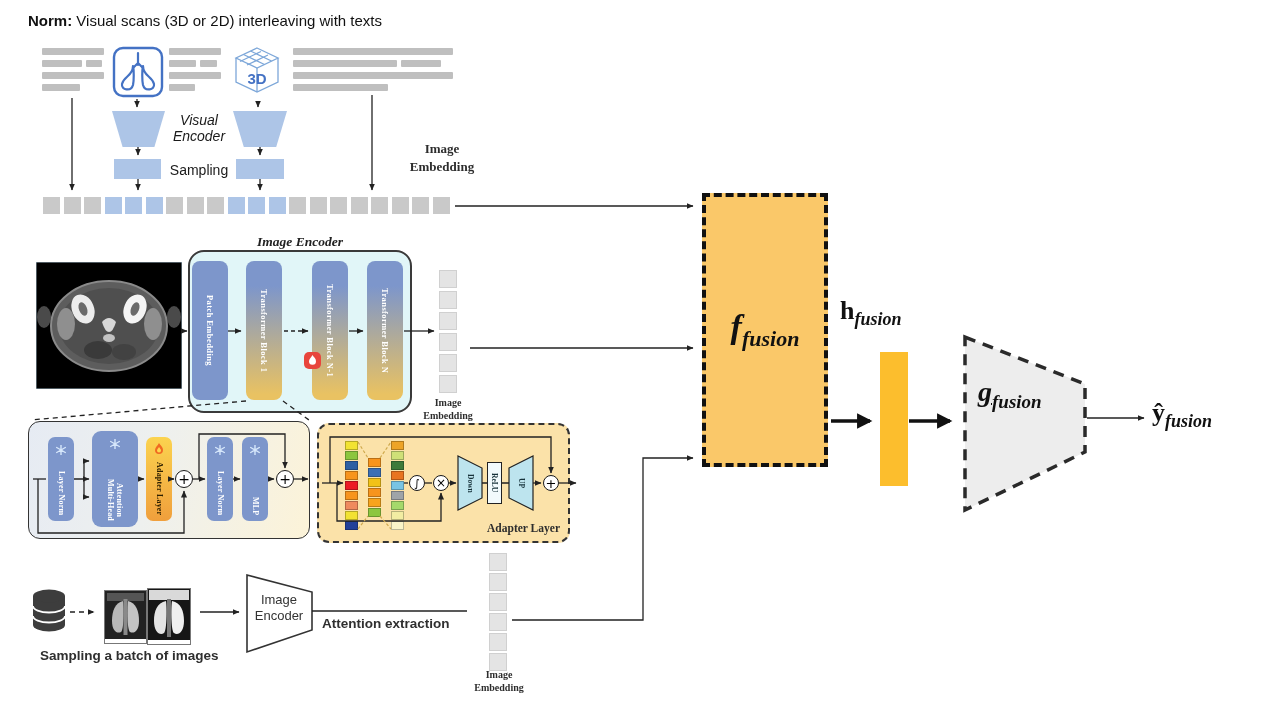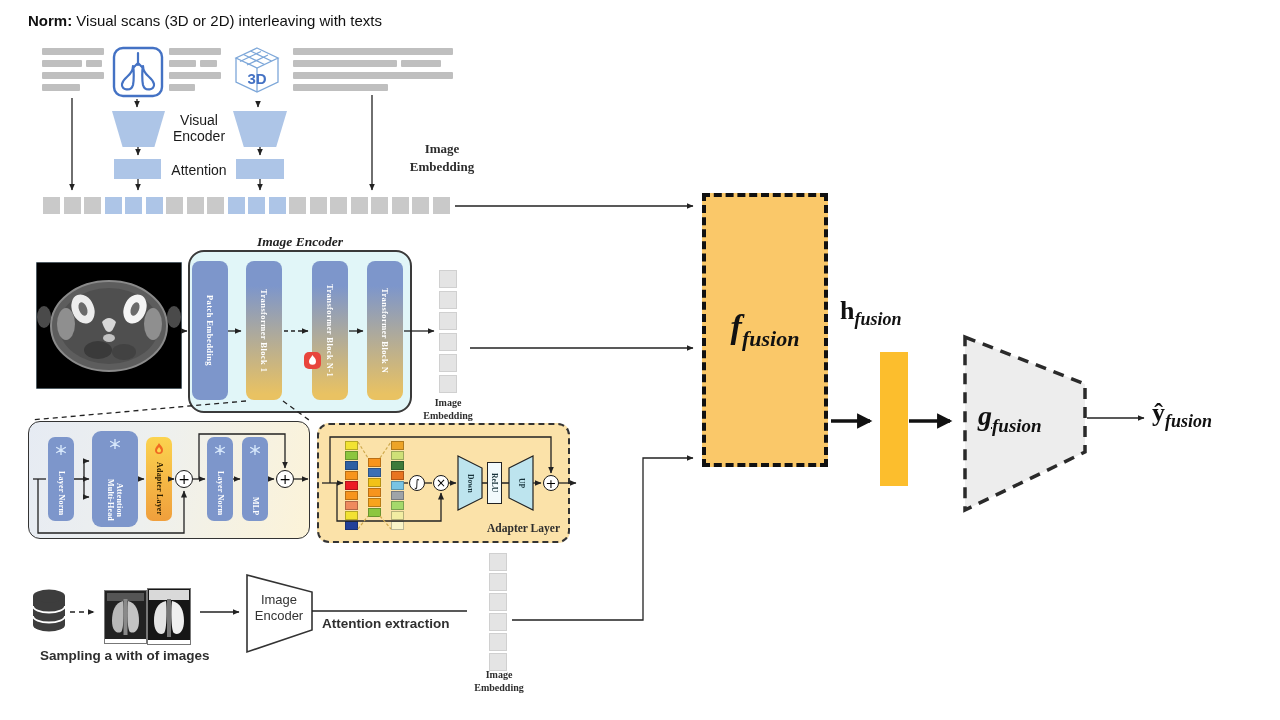--- a/index.html
+++ b/index.html
@@ -98,25 +98,25 @@
       <path d="M8 14 V38 L29 48 L50 38 V14"></path>
       <path d="M29 24 V48"></path>
       <path d="M15.5 10.5 L36.5 20.5 M22.5 7 L43.5 17 M12 17.5 L33 7.5 M19 21 L40 11"></path>
     </g>
     <text x="29" y="40" text-anchor="middle" font-family="Liberation Sans,sans-serif" font-size="15" font-weight="bold" fill="#4472c4">3D</text>
   </svg>
 </div>
 
 <div class="abs ve-trap" style="left:112px;top:111px;width:53px;height:36px;"></div>
 <div class="abs ve-trap" style="left:233px;top:111px;width:54px;height:36px;"></div>
-<div class="abs prewrap" style="left:168px;top:112px;width:62px;text-align:center;font-size:14px;line-height:1.15;color:#1a1a1a;">Visual
+<div class="abs prewrap" style="left:168px;top:112px;width:62px;text-align:center;font-size:14px;line-height:1.15;color:#1a1a1a;font-style:italic;">Visual
 Encoder</div>
 <div class="abs perc" style="left:114px;top:159px;width:47px;height:20px;"></div>
 <div class="abs perc" style="left:236px;top:159px;width:48px;height:20px;"></div>
-<div class="abs" style="left:166px;top:162px;width:66px;text-align:center;font-size:14px;color:#1a1a1a;">Attention</div>
+<div class="abs" style="left:166px;top:162px;width:66px;text-align:center;font-size:14px;color:#1a1a1a;">Sampling</div>
 
 <div class="abs" style="left:43px;top:197px;display:flex;gap:3.5px;">
     <div class="esq"></div>
     <div class="esq"></div>
     <div class="esq"></div>
     <div class="esq blue"></div>
     <div class="esq blue"></div>
     <div class="esq blue"></div>
     <div class="esq"></div>
     <div class="esq"></div>
@@ -290,21 +290,21 @@
 <div class="abs xray" style="left:147px;top:588px;">
   <svg width="42" height="51" viewBox="0 0 42 51">
     <rect width="42" height="51" fill="#161616"></rect>
     <rect x="1" y="1" width="40" height="10" fill="#d9d9d9"></rect>
     <path d="M18 12 C9 14 6 22 6 32 C6 43 12 47 16 44 C19 42 19 18 18 12 Z" fill="#e4e4e4"></path>
     <path d="M24 12 C33 14 36 22 36 32 C36 43 30 47 26 44 C23 42 23 18 24 12 Z" fill="#efefef"></path>
     <rect x="19" y="10" width="4" height="38" fill="#777"></rect>
   </svg>
 </div>
 
-<div class="abs" style="left:40px;top:648px;font-size:13.5px;font-weight:600;color:#2f2f2f;">Sampling a with of images</div>
+<div class="abs" style="left:40px;top:648px;font-size:13.5px;font-weight:600;color:#2f2f2f;">Sampling a batch of images</div>
 
 <div class="abs prewrap" style="left:250px;top:592px;width:58px;text-align:center;font-size:13px;color:#333;line-height:1.25;z-index:6;">Image
 Encoder</div>
 
 <div class="abs" style="left:322px;top:616px;font-size:13.5px;font-weight:600;color:#2f2f2f;">Attention extraction</div>
 
 <div class="abs" style="left:489px;top:553px;display:flex;flex-direction:column;gap:2px;">
     <div class="csq"></div>
     <div class="csq"></div>
     <div class="csq"></div>
@@ -315,21 +315,21 @@
 <div class="abs serifb prewrap" style="left:462px;top:668px;width:74px;text-align:center;font-size:10px;line-height:1.3;">Image
 Embedding</div>
 
 <div class="abs fbox">
   <span class="mathlbl" style="font-style:italic;font-size:34px;font-weight:600;"><span>f</span><sub class="msub" style="font-size:22px;">fusion</sub></span>
 </div>
 <div class="abs mathlbl" style="left:840px;top:296px;font-size:26px;font-weight:bold;">
   <span>h</span><sub class="msub" style="font-size:18px;">fusion</sub>
 </div>
 <div class="abs fbar"></div>
-<div class="abs mathlbl" style="left:978px;top:400px;font-style:italic;font-size:28px;font-weight:600;z-index:6;text-decoration:underline;">
+<div class="abs mathlbl" style="left:978px;top:376px;font-style:italic;font-size:28px;font-weight:600;z-index:6;text-decoration:underline;">
   <span>g</span><sub class="msub" style="font-size:19px;">fusion</sub>
 </div>
 <div class="abs mathlbl" style="left:1152px;top:398px;font-size:26px;font-weight:bold;">
   <span>ŷ</span><sub class="msub" style="font-size:18px;">fusion</sub>
 </div>
 
 <svg class="abs" style="left:0;top:0;z-index:5;pointer-events:none;" width="1280" height="720" viewBox="0 0 1280 720">
   <defs>
     <marker id="ah" markerWidth="8" markerHeight="8" refX="6.5" refY="3" orient="auto" markerUnits="userSpaceOnUse">
       <path d="M0,0 L7,3 L0,6 Z" fill="#222"></path>

